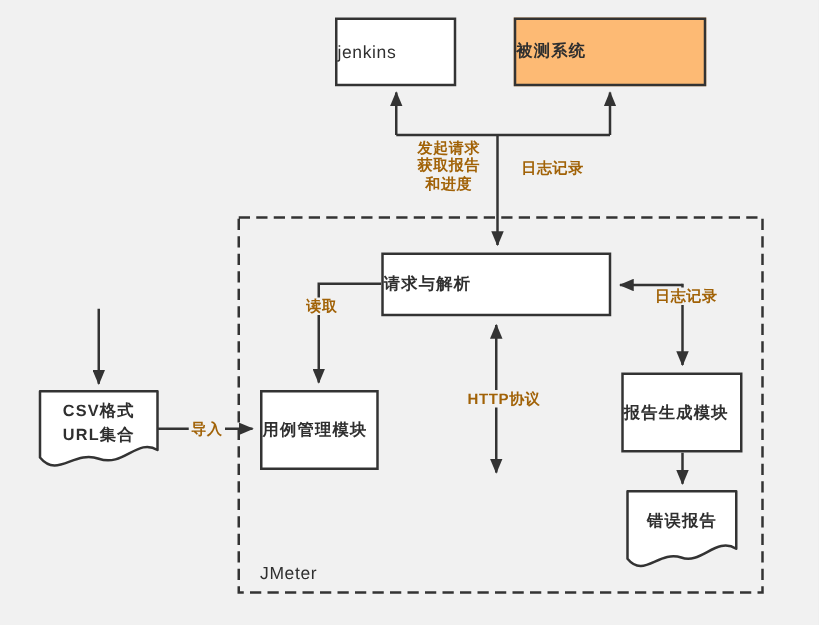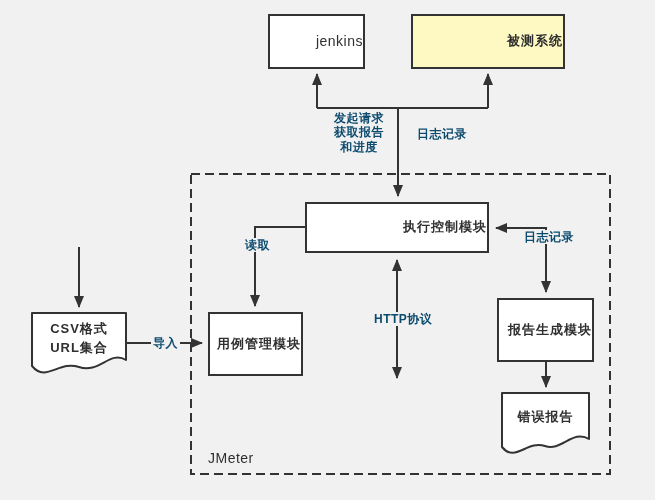--- a/index.html
+++ b/index.html
@@ -12,40 +12,40 @@
     width:655px;height:500px;
     background:#f1f1f1;
     overflow:hidden;
   }
   .layer{position:absolute;left:0;top:0;width:655px;height:500px;}
   .node{
     position:absolute;
     box-sizing:border-box;
     background:#ffffff;
     border:2px solid #333333;
-    display:flex;align-items:center;justify-content:flex-end;
+    display:flex;align-items:center;justify-content:flex-start;
     color:#2f2f2f;
     font-size:13px;
     font-weight:600;
     letter-spacing:1px;
     text-align:center;
     line-height:1.45;
     white-space:pre-line;
   }
-  .node.gray{background:#fef9c3;}
+  .node.gray{background:#fdba74;}
   .node.latin{font-size:14px;font-weight:500;letter-spacing:0.5px;}
   .doc-label{
     position:absolute;
     display:flex;align-items:center;justify-content:center;
     color:#2f2f2f;font-size:13px;font-weight:600;letter-spacing:1px;
     text-align:center;line-height:1.5;white-space:pre-line;
   }
   .edge-label{
     position:absolute;
-    color:#0c4a6e;font-size:12px;font-weight:600;
+    color:#a16207;font-size:12px;font-weight:600;
     letter-spacing:0.5px;
     background:#f1f1f1;
     padding:0 2px;
     text-align:center;
     line-height:1.2;
     white-space:pre-line;
   }
   .container-label{
     position:absolute;
     color:#2f2f2f;font-size:14px;font-weight:500;letter-spacing:0.5px;text-align:center;
@@ -90,21 +90,21 @@
   <div class="node latin" style="left:268px;top:14px;width:97px;height:55px">
     <span>jenkins</span>
   </div>
 
   <div class="node gray" style="left:411px;top:14px;width:154px;height:55px">
     <span>被测系统</span>
   </div>
 
 
   <div class="node" style="left:305px;top:202px;width:184px;height:51px">
-    <span>执行控制模块</span>
+    <span>请求与解析</span>
   </div>
 
   <div class="node" style="left:208px;top:312px;width:95px;height:64px">
     <span>用例管理模块</span>
   </div>
 
 
   <div class="node" style="left:497px;top:298px;width:97px;height:64px">
     <span>报告生成模块</span>
   </div>

